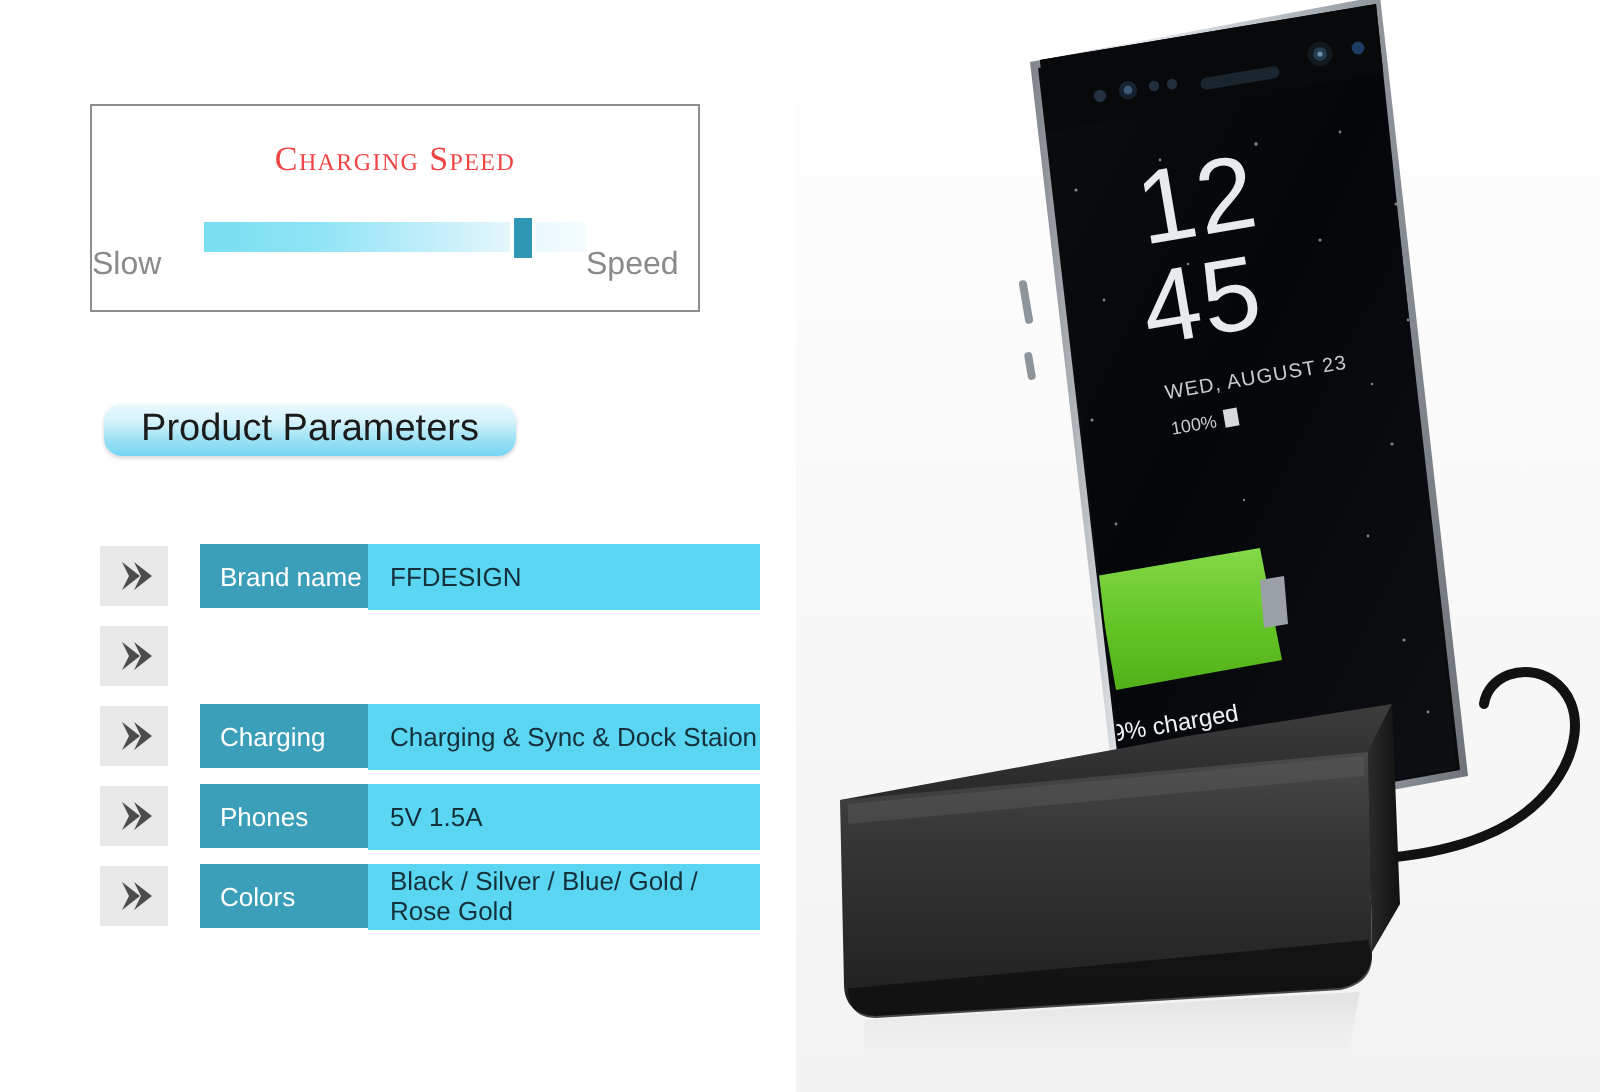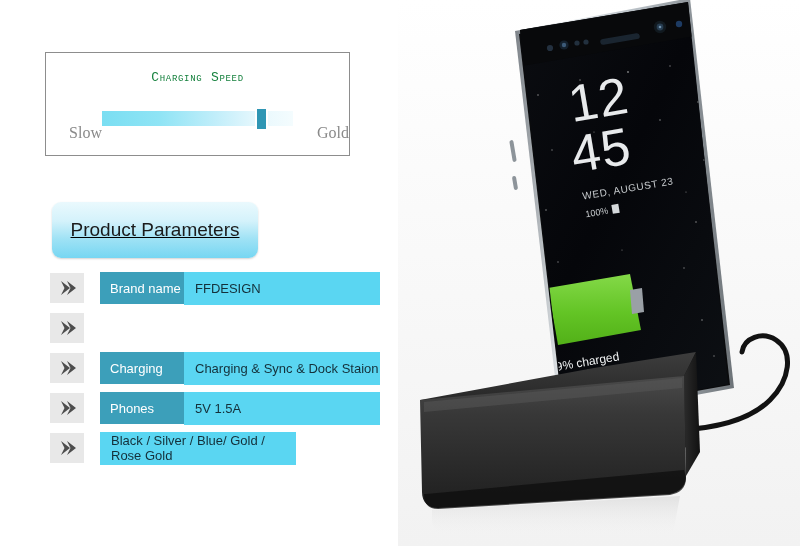--- a/index.html
+++ b/index.html
@@ -26,42 +26,42 @@
     border: 1px solid #8d8d8d;
     background: #ffffff;
     box-sizing: border-box;
   }
   #speed-title {
     position: absolute;
     left: 0;
     top: 17px;
     width: 100%;
     text-align: center;
-    font-size: 13px;
+    font-size: 17px;
     font-variant: small-caps;
     letter-spacing: 0.7px;
-    color: #15803d;
-    font-family: Liberation Mono, monospace;
+    color: #ef4444;
+    font-family: Liberation Serif, serif;
   }
   #speed-slider-row {
     position: absolute;
     left: 0;
     top: 48px;
     width: 100%;
     height: 34px;
     display: flex;
     align-items: center;
   }
   .speed-endcap {
     font-size: 16px;
     color: #8a8a8a;
     width: 56px;
-    text-align: right;
+    text-align: left;
     flex: none;
-    font-family: Liberation Serif, serif;
+    font-family: Liberation Sans, sans-serif;
     margin-top: 30px;
   }
   #speed-track-wrap {
     position: relative;
     flex: 1 1 auto;
     height: 22px;
   }
   #speed-track {
     position: absolute;
     left: 0;
@@ -80,28 +80,27 @@
     border: 2px solid #ffffff;
     box-sizing: border-box;
   }
 
   
   #params-badge {
     position: absolute;
     left: 52px;
     top: 202px;
     width: 206px;
-    height: 56px;
+    height: 26px;
     border-radius: 9px;
     background: linear-gradient(to bottom, #eaf9fd 0%, #d4f2fb 34%, #9fe2f5 66%, #76d6f2 100%);
     box-shadow: 0 1px 2px rgba(0,0,0,0.18);
     display: flex;
     align-items: center;
     justify-content: center;
-    text-decoration: underline;
   }
   #params-badge-label {
     font-size: 19px;
     color: #1b1b1b;
     font-family: "Liberation Sans", sans-serif;
   }
 
   
   #param-table {
     position: absolute;
@@ -168,21 +167,21 @@
 <body>
 
 <div id="speed-panel">
   <div id="speed-title">Charging Speed</div>
   <div id="speed-slider-row">
     <div class="speed-endcap">Slow</div>
     <div id="speed-track-wrap">
       <div id="speed-track"></div>
       <div id="speed-handle" style="left: 80%;"></div>
     </div>
-    <div class="speed-endcap">Gold</div>
+    <div class="speed-endcap">Speed</div>
   </div>
 </div>
 
 <div id="params-badge">
   <span id="params-badge-label">Product Parameters</span>
 </div>
 
 <div id="param-table">
     <div class="param-row">
       <div class="param-arrow">
@@ -222,20 +221,21 @@
       <div class="param-key">Phones</div>
       <div class="param-val">5V 1.5A</div>
     </div>
     <div class="param-row">
       <div class="param-arrow">
         <svg width="20" height="20" viewBox="0 0 20 20">
           <path d="M4 3 L13 10 L4 17 L7.5 10 Z" fill="#4d4d4d"></path>
           <path d="M10 3 L19 10 L10 17 L13.5 10 Z" fill="#4d4d4d"></path>
         </svg>
       </div>
+      <div class="param-key">Colors</div>
       <div class="param-val">Black / Silver / Blue/ Gold / Rose Gold</div>
     </div>
   </div>
 
 <div id="product-photo">
 <svg id="photo-svg" width="402" height="546" viewBox="0 0 402 546" xmlns="http://www.w3.org/2000/svg">
   <defs>
     <linearGradient id="gFloor" x1="0" y1="0" x2="0" y2="1">
       <stop offset="0%" stop-color="#ffffff"></stop>
       <stop offset="100%" stop-color="#f2f2f2"></stop>

